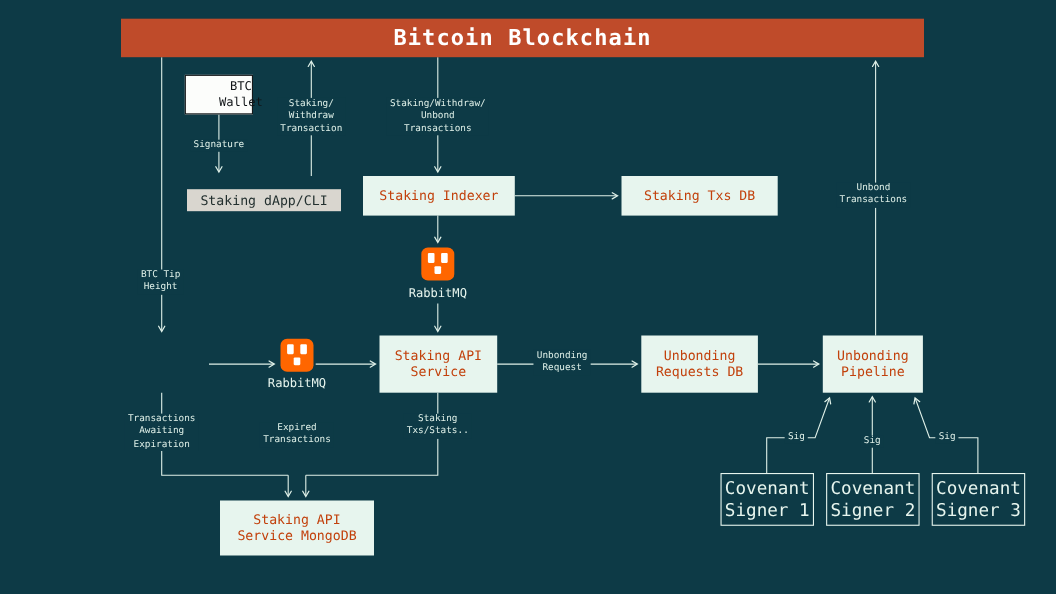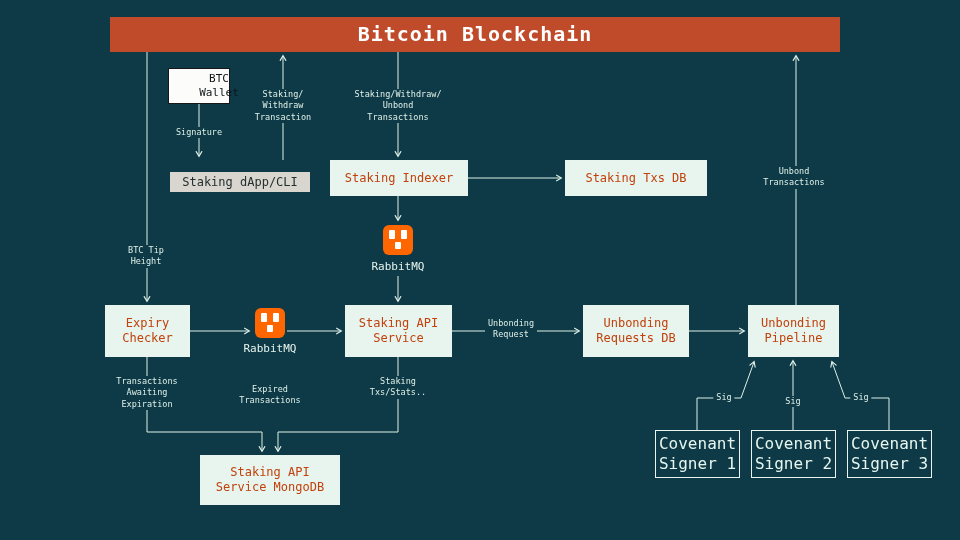--- a/index.html
+++ b/index.html
@@ -77,22 +77,20 @@
     </g>
   </svg>
 
   <div class="node banner">Bitcoin Blockchain</div>
 
   <div class="node whitebox n-wallet">BTC
 Wallet</div>
   <div class="node graybox n-dapp">Staking dApp/CLI</div>
   <div class="node mint n-indexer">Staking Indexer</div>
   <div class="node mint n-txsdb">Staking Txs DB</div>
-  <div class="node mint n-expiry">Expiry
-Checker</div>
   <div class="node mint n-api">Staking API
 Service</div>
   <div class="node mint n-unbdb">Unbonding
 Requests DB</div>
   <div class="node mint n-pipe">Unbonding
 Pipeline</div>
   <div class="node mint n-mongo">Staking API
 Service MongoDB</div>
   <div class="node darkbox n-cov1">Covenant
 Signer 1</div>

